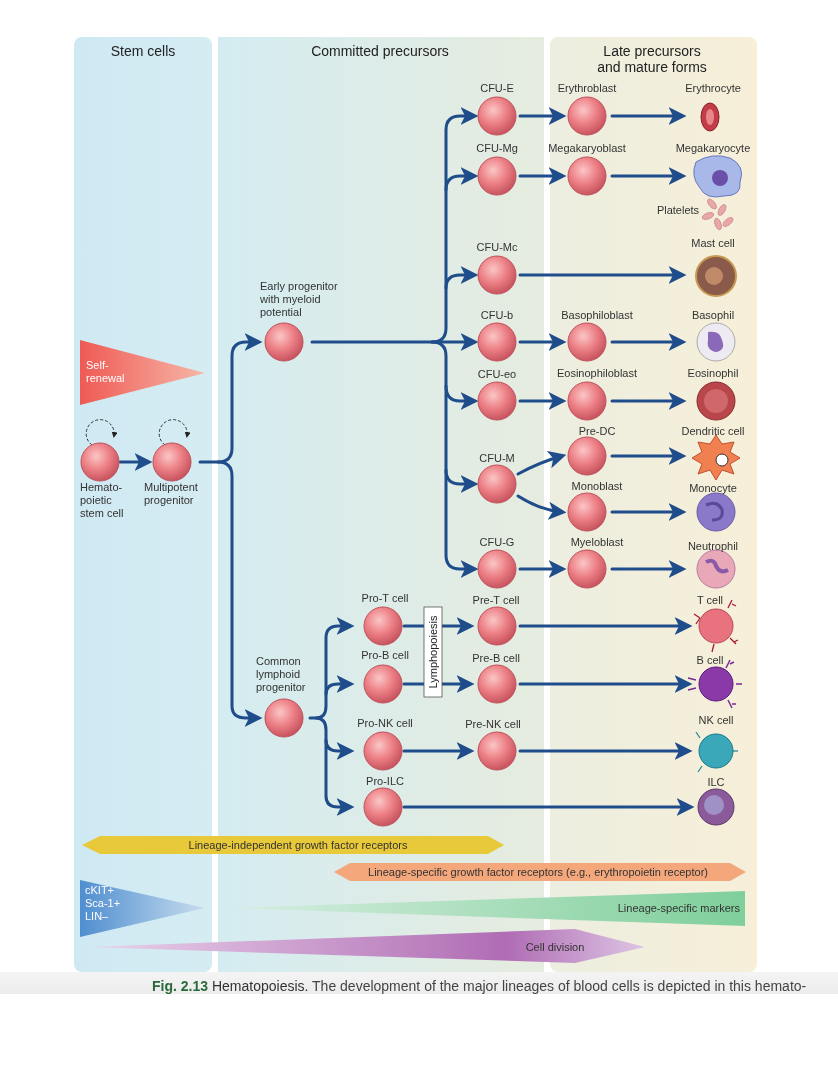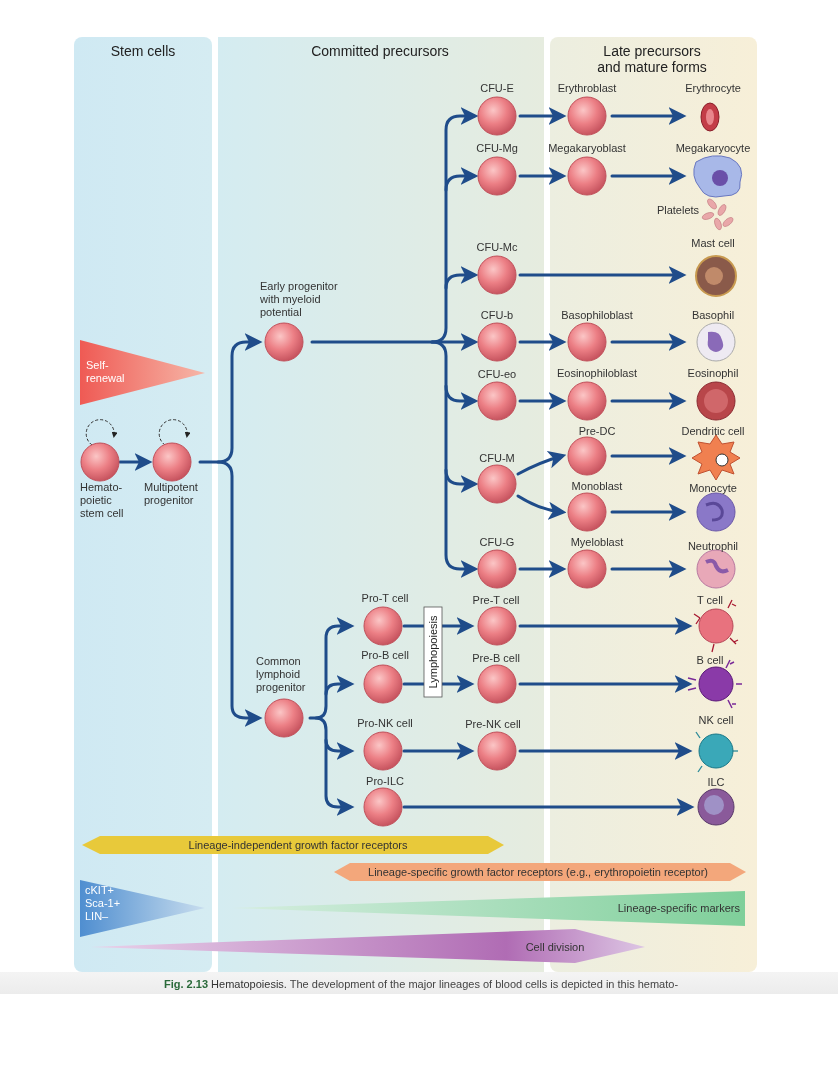--- a/index.html
+++ b/index.html
@@ -1,19 +1,19 @@
 <!DOCTYPE html>
 <html><head>
 <meta charset="utf-8">
 <style>
   html,body{margin:0;padding:0;background:#fff;}
   body{width:838px;height:1080px;position:relative;overflow:hidden;font-family:"Liberation Sans",sans-serif;}
   #fig{position:absolute;left:0;top:0;}
   .caption{position:absolute;left:0;top:972px;width:838px;height:22px;background:linear-gradient(#f4f4f4,#ececec);}
-  .caption-text{position:absolute;left:164px;top:978px;font-size:11px;color:#444;white-space:nowrap;}
+  .caption-text{position:absolute;left:152px;top:978px;font-size:14px;color:#444;white-space:nowrap;}
   .caption-text b{color:#2a6a3a;}
   .footer{position:absolute;left:0;top:1000px;width:838px;height:80px;background:#fff;}
 </style>
 </head>
 <body>
 
 <svg id="fig" width="838" height="1000" viewBox="0 0 838 1000">
   <defs>
     <linearGradient id="bgStem" x1="0" y1="0" x2="1" y2="0">
       <stop offset="0" stop-color="#cfe9f3"></stop>

